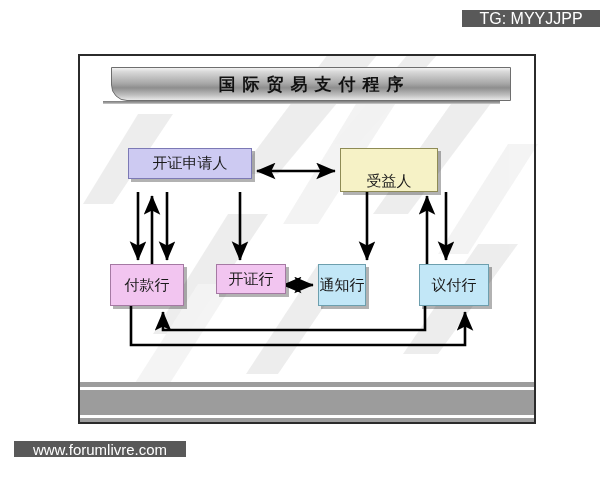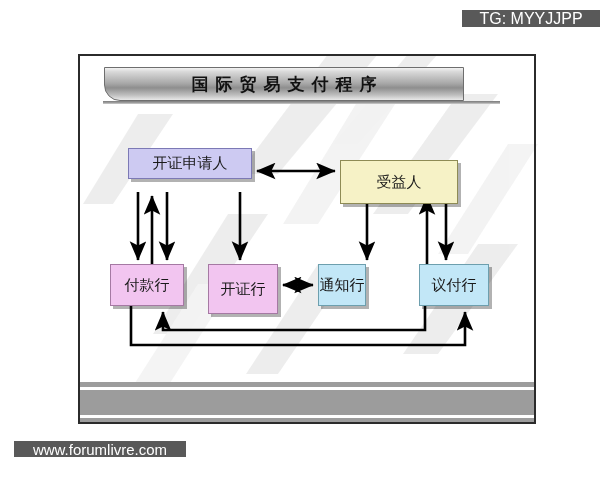--- a/index.html
+++ b/index.html
@@ -40,23 +40,23 @@
     width: 458px;
     height: 370px;
     border: 2px solid #2b2b2b;
     background: transparent;
     box-sizing: border-box;
   }
 
   
   .title-banner {
     position: absolute;
-    left: 104px;
+    left: 111px;
     top: 67px;
-    width: 360px;
+    width: 400px;
     height: 34px;
     background: linear-gradient(to bottom,
        #f2f2f2 0%, #d8d8d8 12%, #a8a8a8 48%, #8e8e8e 62%,
        #bdbdbd 84%, #e8e8e8 100%);
     border: 1px solid #6e6e6e;
     border-radius: 0 0 0 16px;
     box-sizing: border-box;
     display: flex;
     align-items: center;
     justify-content: center;
@@ -125,23 +125,23 @@
     white-space: nowrap;
     box-shadow: 3px 3px 0 rgba(0,0,0,0.30);
   }
   .node-applicant   { background: #cdcaf2; border-color: #7c79b5; }
   .node-beneficiary { background: #f6f2c6; border-color: #8e8b55; }
   .node-pink        { background: #f2c5f0; border-color: #a579a3; }
   .node-cyan        { background: #c2e7f7; border-color: #6d9fae; }
 
   
   #node-applicant   { left: 128px; top: 148px; width: 124px; height: 31px; }
-  #node-beneficiary { left: 340px; top: 160px; width: 118px; height: 44px; }
+  #node-beneficiary { left: 340px; top: 148px; width: 98px; height: 44px; align-items: flex-end; }
   #node-paying      { left: 110px; top: 264px; width:  74px; height: 42px; }
-  #node-issuing     { left: 208px; top: 264px; width:  70px; height: 50px; }
+  #node-issuing     { left: 216px; top: 264px; width:  70px; height: 30px; }
   #node-advising    { left: 318px; top: 264px; width:  48px; height: 42px; }
   #node-negotiating { left: 419px; top: 264px; width:  70px; height: 42px; }
 
   
   #connectors {
     position: absolute;
     left: 0; top: 0;
     width: 600px; height: 480px;
     pointer-events: none;
   }

